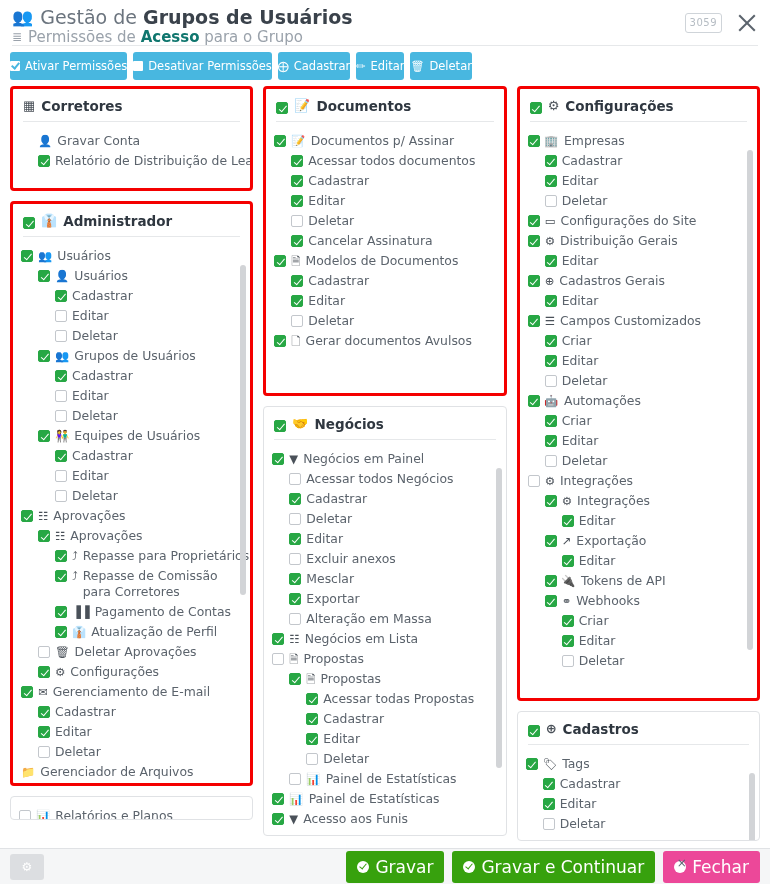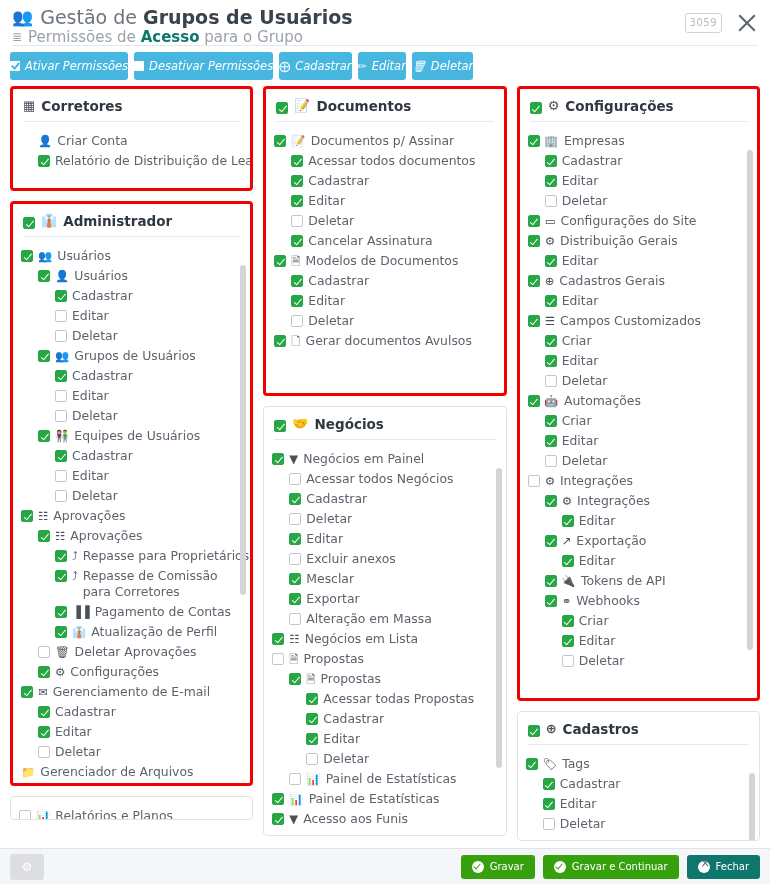--- a/index.html
+++ b/index.html
@@ -26,21 +26,21 @@
   .x-close:before,.x-close:after{content:"";position:absolute;left:2px;top:12px;width:22px;height:2px;
              background:#5c646d;}
   .x-close:before{transform:rotate(45deg);}
   .x-close:after{transform:rotate(-45deg);}
   .hdr-rule{position:absolute;left:12px;right:12px;bottom:2px;height:1px;background:#e6e8ea;}
 
   
   .toolbar{flex:0 0 32px;padding:4px 10px 0 10px;display:flex;gap:6px;box-sizing:border-box;}
   .btn{background:#48b7e0;color:#fff;border:none;border-radius:3px;font-size:11.5px;
        padding:4px 0;display:inline-flex;align-items:center;gap:5px;cursor:pointer;
-       font-family:"DejaVu Sans",sans-serif;white-space:nowrap;line-height:1.1;font-style:italic;}
+       font-family:"DejaVu Sans",sans-serif;white-space:nowrap;line-height:1.1;}
   .btn .gi{font-size:11px;line-height:1;}
   .bx{display:inline-block;width:10px;height:10px;background:#fff;border-radius:1px;}
   .bx.ck{position:relative;}
   .bx.ck:after{content:"";position:absolute;left:3px;top:0px;width:3px;height:6px;
        border:solid #48b7e0;border-width:0 2px 2px 0;transform:rotate(40deg);}
 
   
   .cols{flex:1 1 auto;display:flex;gap:10px;padding:6px 10px 0 10px;box-sizing:border-box;
         overflow:hidden;position:relative;}
   .col{flex:1 1 0;display:flex;flex-direction:column;gap:10px;min-width:0;position:relative;}
@@ -69,25 +69,25 @@
       margin-top:2px;position:relative;cursor:pointer;}
   .cb.off{border:1.5px solid #c3c7cc;background:#fff;}
   .cb.on{background:#27a744;border:1px solid #27a744;}
   .cb.on:after{content:"";position:absolute;left:3.5px;top:1px;width:3px;height:6.5px;
       border:solid #fff;border-width:0 1.8px 1.8px 0;transform:rotate(40deg);}
   .ic{flex:0 0 auto;font-size:11.5px;color:#4a5159;line-height:16px;margin-top:0px;}
 
   
   .footer{flex:0 0 36px;background:#f5f6f7;border-top:1px solid #e0e2e5;
           display:flex;align-items:center;padding:0 10px;box-sizing:border-box;}
-  .fbtn{border:none;border-radius:3px;color:#fff;font-size:10px;padding:6px 11px;
+  .fbtn{border:none;border-radius:3px;color:#fff;font-size:17px;padding:6px 11px;
         display:inline-flex;align-items:center;gap:6px;cursor:pointer;margin-left:8px;
         font-family:"DejaVu Sans",sans-serif;white-space:nowrap;}
   .fbtn.green{background:#37a10d;}
-  .fbtn.grey{background:#0f766e;}
+  .fbtn.grey{background:#ec4899;}
   .fbtn .circ{display:inline-block;width:12px;height:12px;border-radius:50%;
         background:#fff;position:relative;}
   .fbtn.green .circ:after{content:"";position:absolute;left:3.5px;top:1.5px;width:3px;height:6px;
         border:solid #37a10d;border-width:0 1.7px 1.7px 0;transform:rotate(40deg);}
   .fbtn.grey .circ:after{content:"\00d7";position:absolute;left:2.6px;top:-3.5px;
         color:#5a6673;font-size:12px;line-height:1;}
   .left-tool{width:34px;height:26px;border-radius:3px;background:#dcdee1;display:flex;
         align-items:center;justify-content:center;color:#fff;font-size:12px;cursor:pointer;}
   .spacer{flex:1 1 auto;}
 
@@ -143,21 +143,21 @@
         <div class="card hl" style="height: 105px; flex: 0 0 auto;">
           <div class="card-hd">
             <span class="ic" style="font-size: 13px;">▦</span>
             <span>Corretores</span>
           </div>
           <div class="card-rule"></div>
           <div class="card-bd">
             <div class="row ind1">
               <span class="cb" style="visibility: hidden;"></span>
               <span class="ic">👤</span>
-              <span class="lbl">Criar Conta</span>
+              <span class="lbl">Gravar Conta</span>
             </div>
             <div class="row ind2">
               <span class="cb on"></span>
               <span class="lbl">Relatório de Distribuição de Leads</span>
             </div>
           </div>
         </div>
         <div class="card hl" style="height: 585px; flex: 0 0 auto;">
           <div class="card-hd">
             <span class="cb on" style="margin-top: 3px;"></span>

